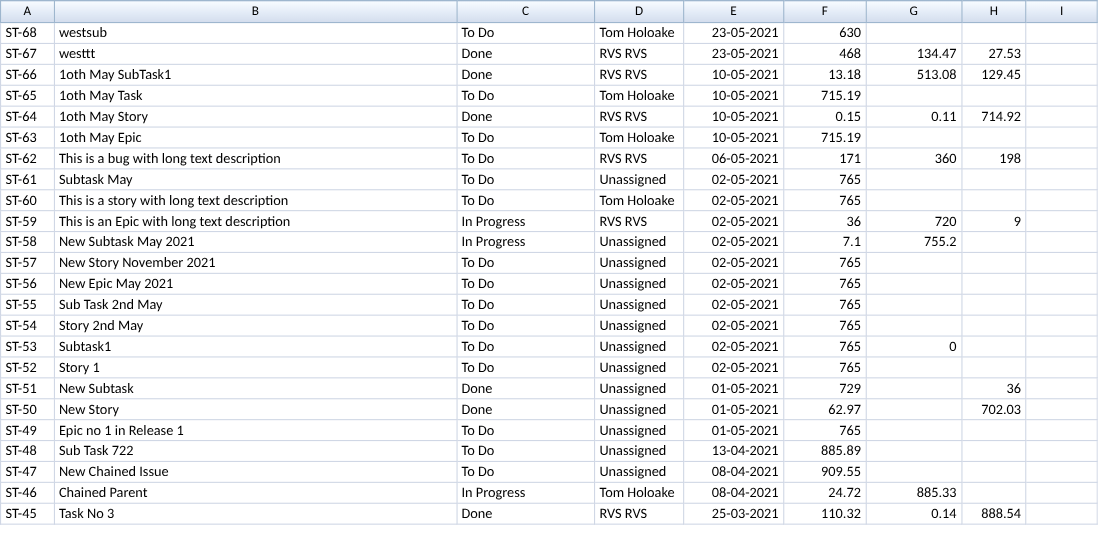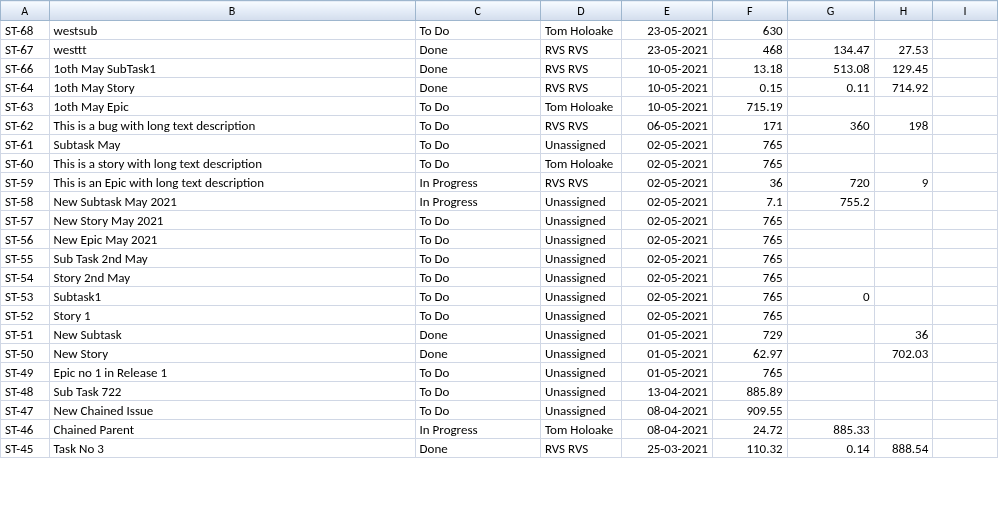--- a/index.html
+++ b/index.html
@@ -107,20 +107,31 @@
         <td>1oth May SubTask1</td>
         <td>Done</td>
         <td>RVS RVS</td>
         <td class="num">10-05-2021</td>
         <td class="num">13.18</td>
         <td class="num">513.08</td>
         <td class="num">129.45</td>
         <td class="num"></td>
       </tr>
       <tr>
+        <td>ST-65</td>
+        <td>1oth May Task</td>
+        <td>To Do</td>
+        <td>Tom Holoake</td>
+        <td class="num">10-05-2021</td>
+        <td class="num">715.19</td>
+        <td class="num"></td>
+        <td class="num"></td>
+        <td class="num"></td>
+      </tr>
+      <tr>
         <td>ST-64</td>
         <td>1oth May Story</td>
         <td>Done</td>
         <td>RVS RVS</td>
         <td class="num">10-05-2021</td>
         <td class="num">0.15</td>
         <td class="num">0.11</td>
         <td class="num">714.92</td>
         <td class="num"></td>
       </tr>
@@ -185,21 +196,21 @@
         <td>In Progress</td>
         <td>Unassigned</td>
         <td class="num">02-05-2021</td>
         <td class="num">7.1</td>
         <td class="num">755.2</td>
         <td class="num"></td>
         <td class="num"></td>
       </tr>
       <tr>
         <td>ST-57</td>
-        <td>New Story May 2021</td>
+        <td>New Story November 2021</td>
         <td>To Do</td>
         <td>Unassigned</td>
         <td class="num">02-05-2021</td>
         <td class="num">765</td>
         <td class="num"></td>
         <td class="num"></td>
         <td class="num"></td>
       </tr>
       <tr>
         <td>ST-56</td>

